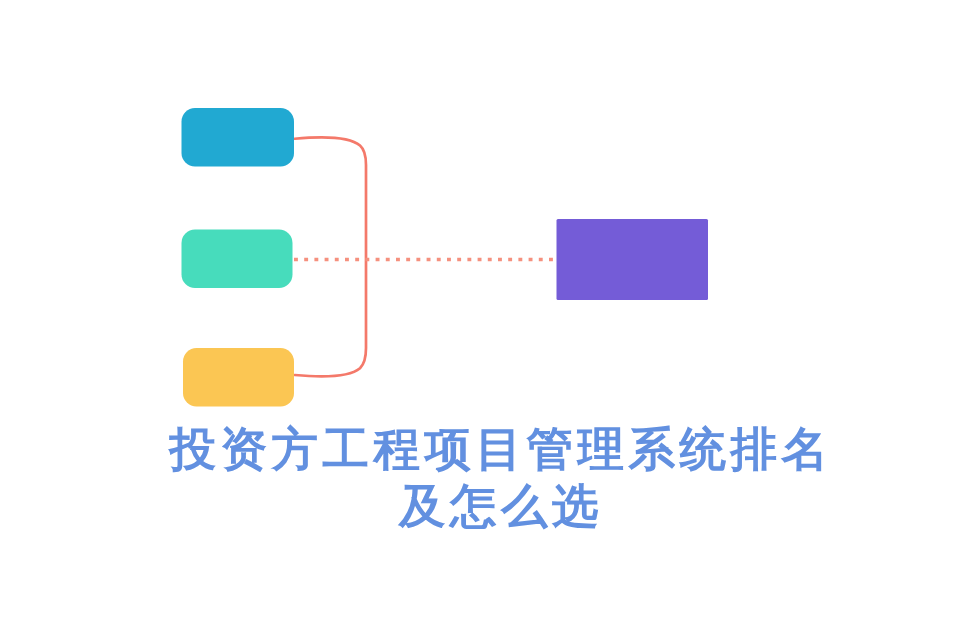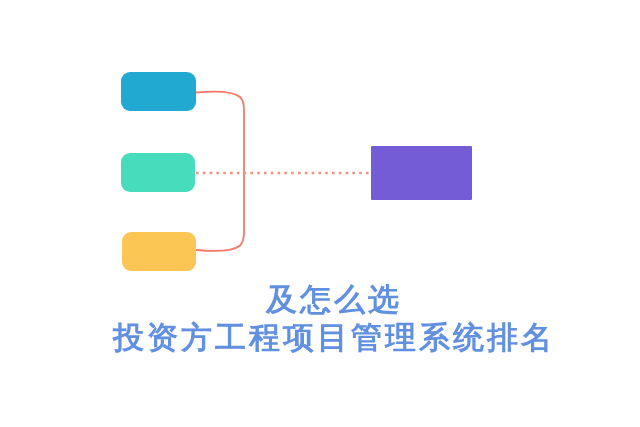--- a/index.html
+++ b/index.html
@@ -76,17 +76,17 @@
     <path d="M196.5,92.5 C218,90.5 234,92 240,97 C243.5,100 244,104.5 244,110 L244,232 C244,237.5 243.5,242 240,245.5 C234,250.5 218,252 196.5,250" fill="none" stroke-width="1.8" stroke-linecap="round" stroke="#f4796a"></path>
     <line x1="196" y1="173" x2="370" y2="173" stroke-width="2.4" stroke-dasharray="2.6,4.2" stroke="#f5907e"></line>
   </svg>
 
   <div class="node node-top" style="background-color: rgb(33, 169, 210);"></div>
   <div class="node node-middle" style="background-color: rgb(71, 220, 188);"></div>
   <div class="node node-bottom" style="background-color: rgb(251, 198, 83);"></div>
   <div class="node node-result" style="background-color: rgb(116, 92, 215);"></div>
 
   <div class="title" style="color: rgb(98, 144, 224);">
+    <div class="title-line">投资方工程项目管理系统排名</div>
     <div class="title-line">及怎么选</div>
-    <div class="title-line">投资方工程项目管理系统排名</div>
   </div>
 
 </div>
 
 </body></html>

